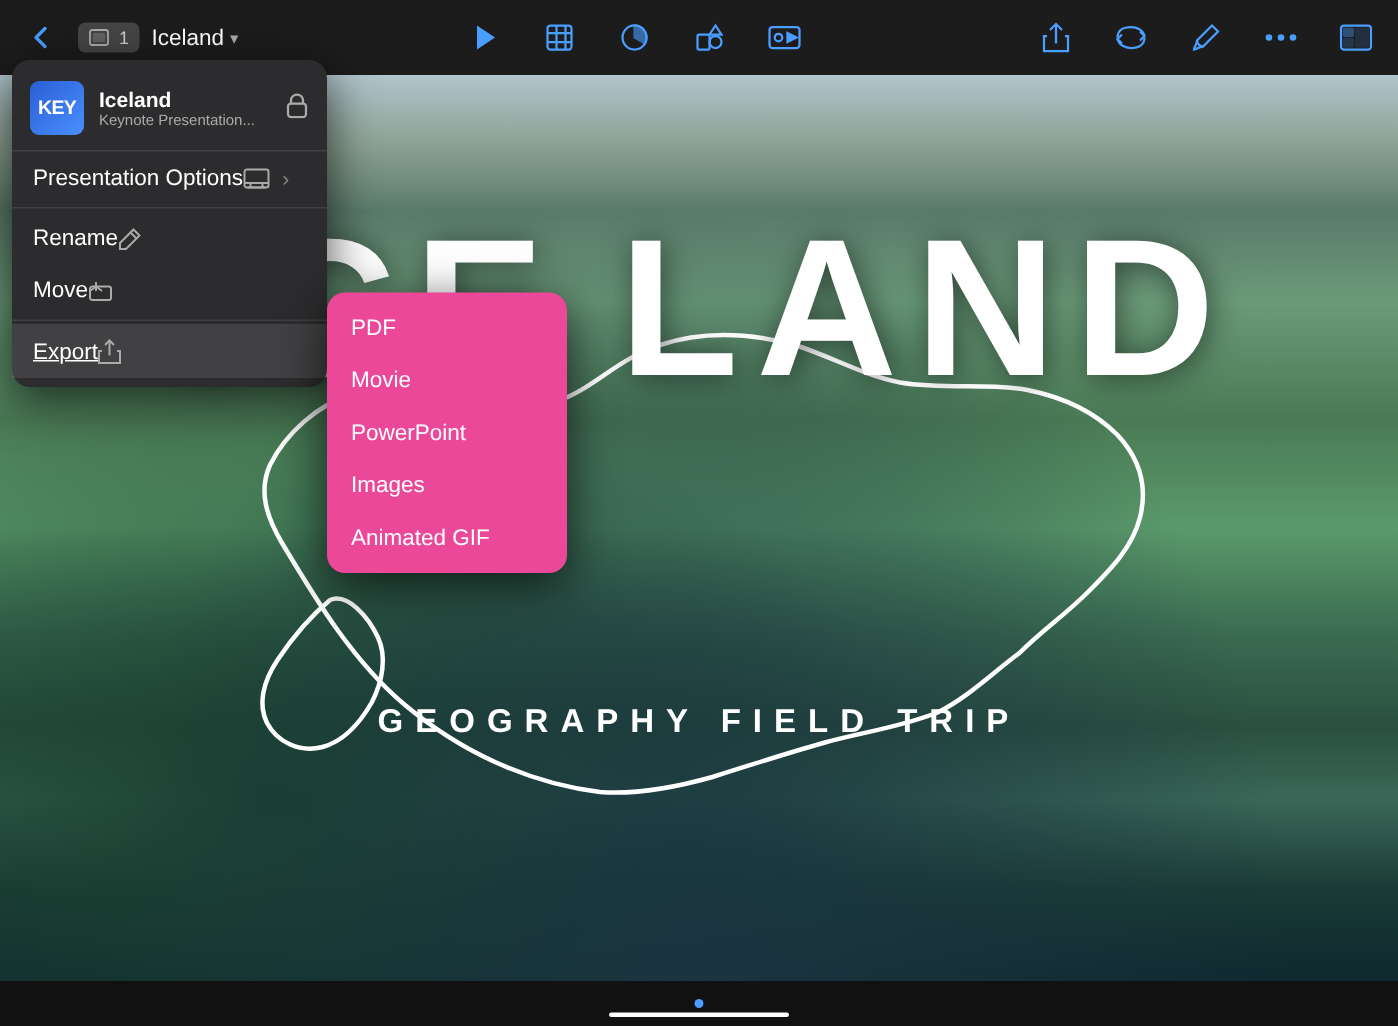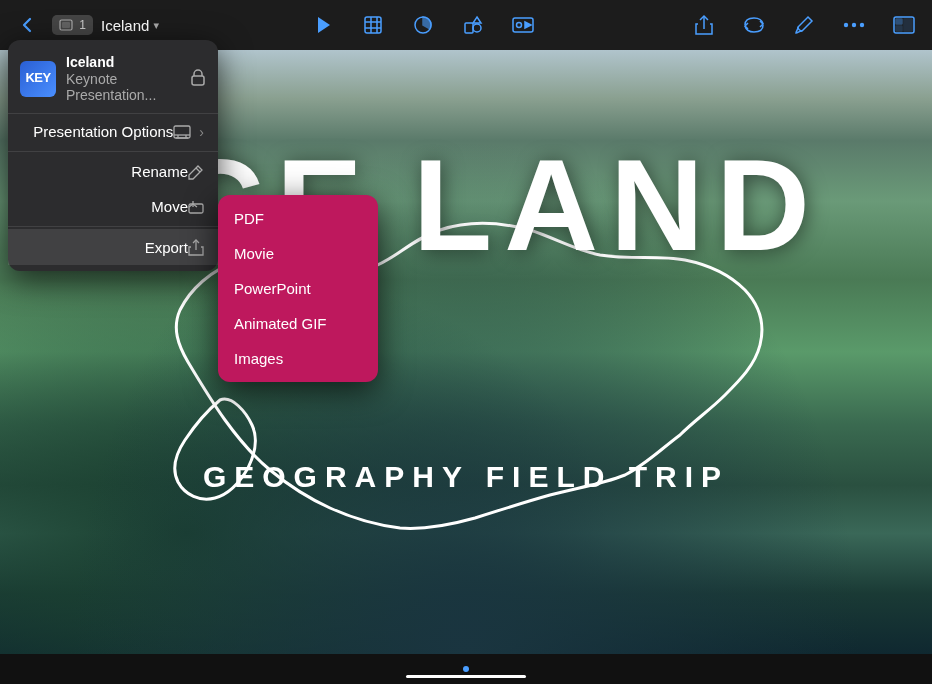--- a/index.html
+++ b/index.html
@@ -86,21 +86,21 @@
       text-shadow: 2px 2px 20px rgba(0,0,0,0.5);
       pointer-events: none;
       z-index: 5;
     }
     .slide-subtitle {
       position: absolute;
       bottom: 160px;
       left: 0; right: 0;
       text-align: center;
       color: #fff;
-      font-size: 30px;
+      font-size: 22px;
       font-weight: 600;
       letter-spacing: 8px;
       pointer-events: none;
       z-index: 5;
     }
 
     
     .bottom-bar {
       position: absolute;
       bottom: 0; left: 0; right: 0;
@@ -162,64 +162,64 @@
     .file-icon-inner {
       color: #fff;
       font-size: 13px;
       font-weight: 700;
       letter-spacing: -0.5px;
       text-align: center;
       line-height: 1.1;
     }
     .file-meta { flex: 1; }
     .file-name { color: #fff; font-size: 14px; font-weight: 600; }
-    .file-subtitle { color: #aaa; font-size: 14px; margin-top: 1px; }
+    .file-subtitle { color: #aaa; font-size: 10px; margin-top: 1px; }
     .file-lock-btn {
       color: #aaa;
       font-size: 16px;
       cursor: pointer;
     }
 
     .menu-item {
       display: flex;
       align-items: center;
-      justify-content: flex-end;
+      justify-content: flex-start;
       padding: 9px 14px;
       cursor: pointer;
       color: #fff;
       font-size: 15px;
     }
     .menu-item-left { display: flex; align-items: center; gap: 0; }
     .menu-item-label { color: #fff; font-size: 15px; }
     .menu-item-arrow { color: #888; font-size: 14px; }
     .menu-divider { height: 1px; background: rgba(255,255,255,0.1); margin: 2px 0; }
 
     
     .export-submenu {
-      background: #be185d;
+      background: #ec4899;
       border-radius: 12px;
       width: 160px;
       padding: 6px 0;
       box-shadow: 0 8px 32px rgba(0,0,0,0.7);
       position: absolute;
       top: 155px;
       left: 210px;
       text-align: right;
     }
     .export-item {
       display: flex;
       align-items: center;
       padding: 9px 16px;
       cursor: pointer;
       color: #fff;
       font-size: 15px;
     }
 
     
-    .menu-item.selected { background: rgba(255,255,255,0.1); }
+    .menu-item.selected { background: rgba(255,255,255,0.1); text-decoration: underline; }
 
     
     .map-outline {
       position: absolute;
       top: 60px; left: 100px;
       width: 730px; height: 530px;
       z-index: 4;
       pointer-events: none;
     }
 
@@ -440,19 +440,19 @@
     <div class="export-item">
       <span>PDF</span>
     </div>
     <div class="export-item">
       <span>Movie</span>
     </div>
     <div class="export-item">
       <span>PowerPoint</span>
     </div>
     <div class="export-item">
+      <span>Images</span>
+    </div>
+    <div class="export-item">
       <span>Animated GIF</span>
     </div>
-    <div class="export-item">
-      <span>Images</span>
-    </div>
   </div>
 </div>
 
 </body></html>

